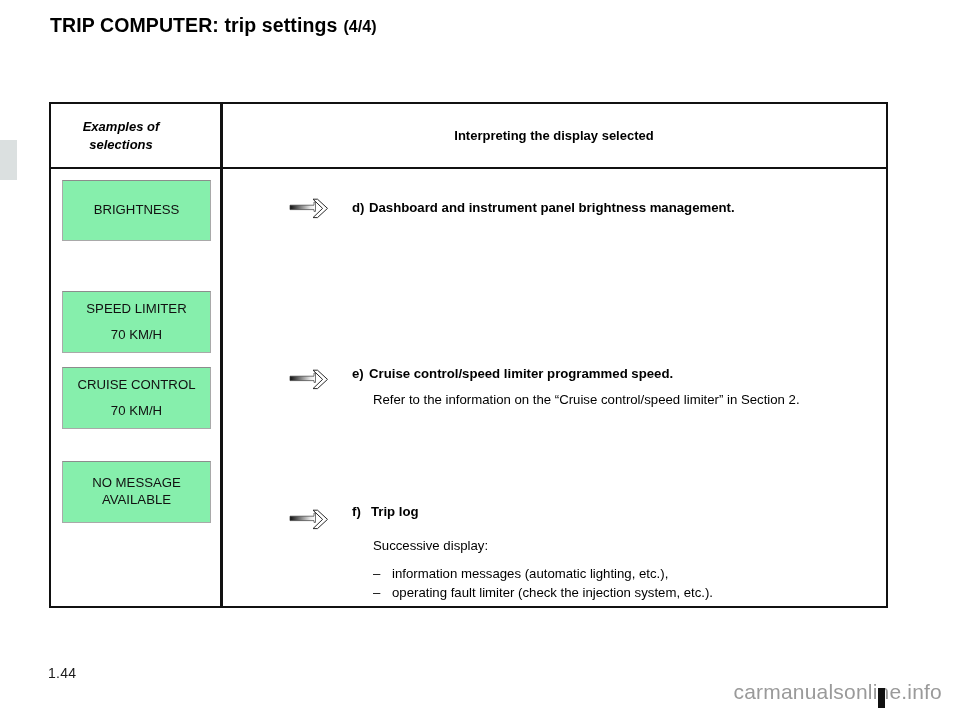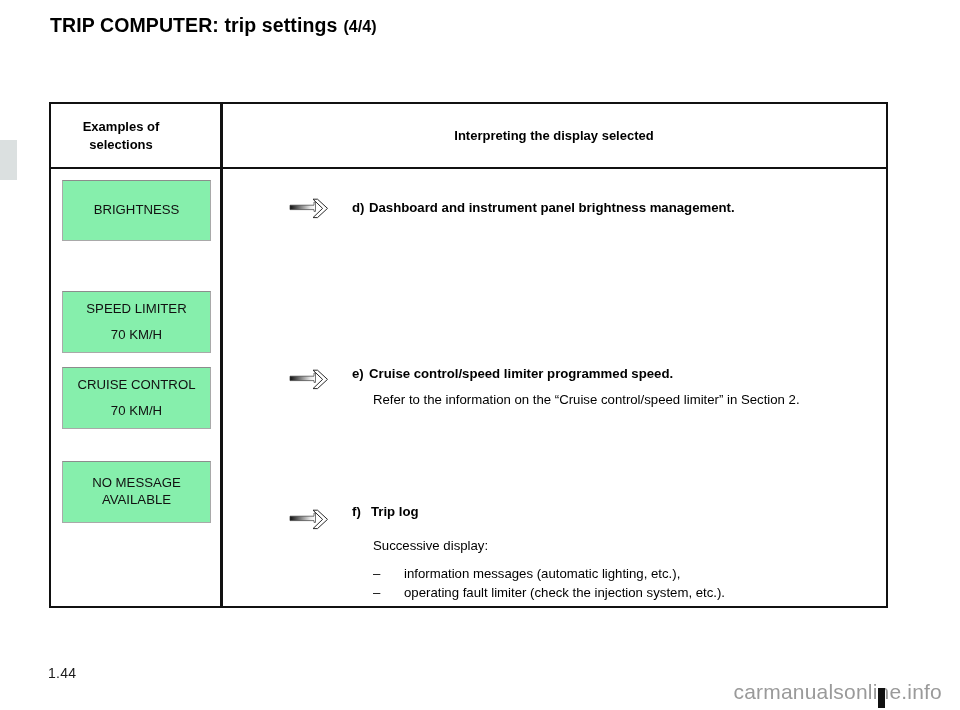--- a/index.html
+++ b/index.html
@@ -90,21 +90,21 @@
     top: 0;
     height: 100%;
     display: flex;
     align-items: center;
     justify-content: center;
     text-align: center;
     font-size: 13px;
     font-weight: bold;
     line-height: 1.32;
   }
-  .th-left { left: 0; width: 140px; }
+  .th-left { left: 0; width: 140px; font-style: italic; }
   .th-right { left: 171px; right: 0; }
 
   .table-body {
     position: absolute;
     left: 0;
     top: 65px;
     right: 0;
     bottom: 0;
   }
 
@@ -198,21 +198,21 @@
     font-size: 13.2px;
     line-height: 1.42;
   }
   .bullet-row {
     display: flex;
   }
   .bullet-row .dash {
     flex: 0 0 auto;
     width: 19px;
   }
-  .bullet-row .btext { flex: 1 1 auto; margin-left: 12px; }
+  .bullet-row .btext { flex: 1 1 auto; }
 
   
   .folio {
     position: absolute;
     left: 48px;
     top: 665px;
     font-size: 14px;
     font-weight: normal;
     color: #1a1a1a;
     letter-spacing: 0.3px;

